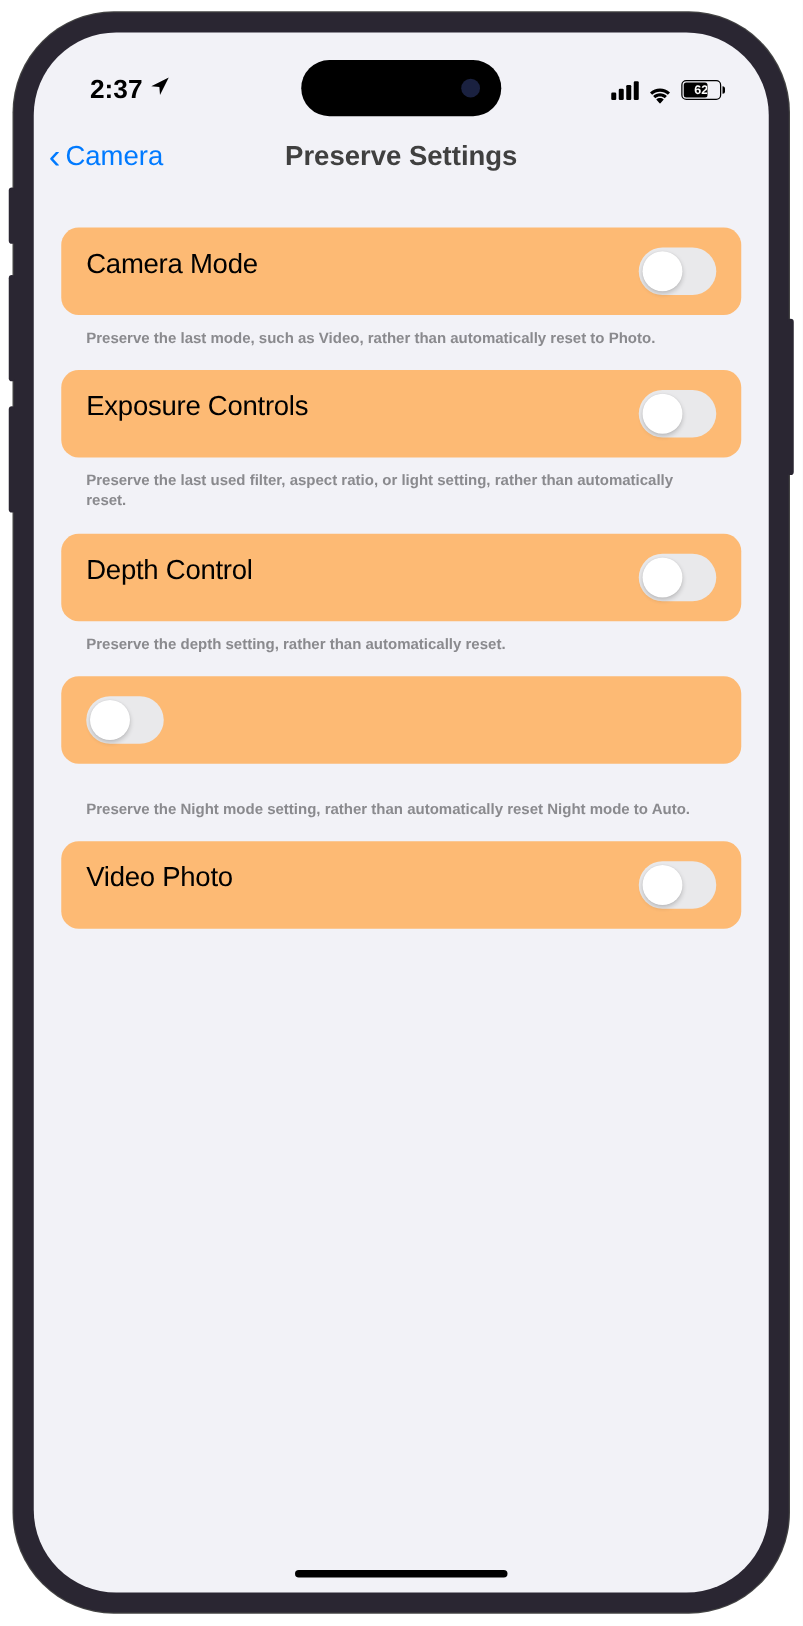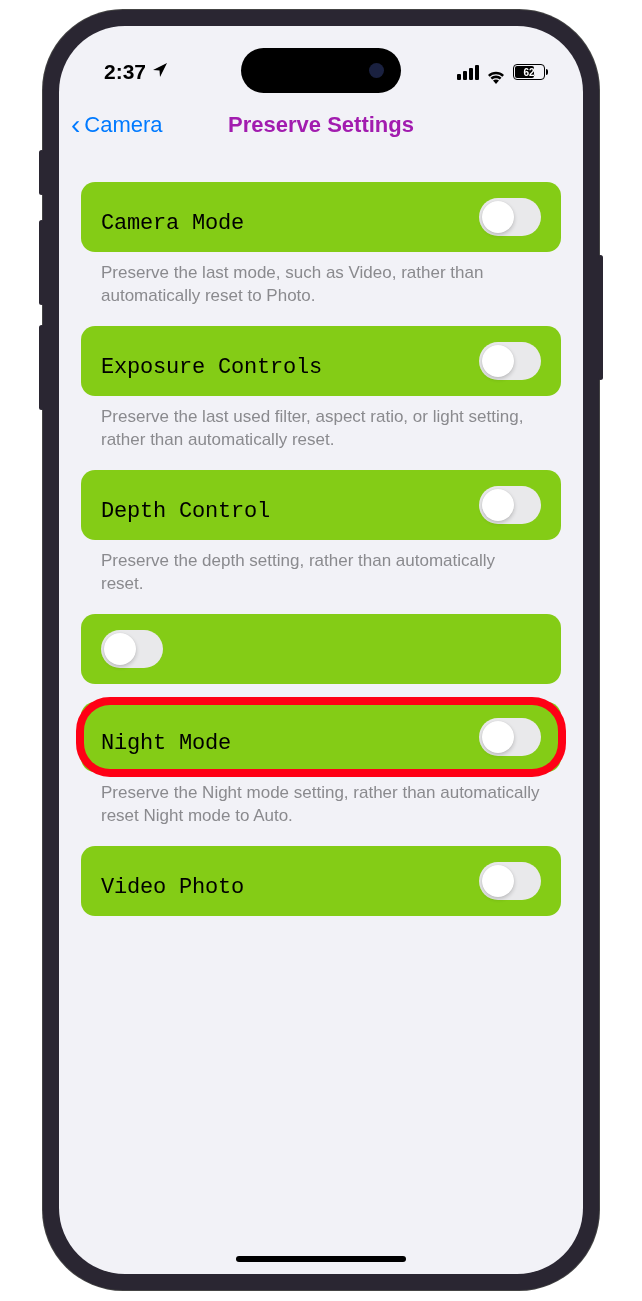--- a/index.html
+++ b/index.html
@@ -9,21 +9,21 @@
       -webkit-font-smoothing: antialiased;
     }
     body {
       background: #fff;
       font-family: -apple-system, BlinkMacSystemFont, "SF Pro Text", "Helvetica Neue", sans-serif;
       display: flex;
       justify-content: center;
       padding: 10px 0;
     }
     .phone-frame {
-      width: 556px;
+      width: 620px;
       height: 1280px;
       background: #2a2632;
       border-radius: 80px;
       padding: 16px;
       box-shadow: 0 0 0 1px #444;
       position: relative;
     }
     .phone-inner {
       width: 100%;
       height: 100%;
@@ -150,37 +150,36 @@
     .back-chevron {
       font-size: 28px;
       font-weight: 500;
       line-height: 1;
     }
     .nav-title {
       flex: 1;
       text-align: center;
       font-size: 22px;
       font-weight: 600;
-      color: #a21caf;
+      color: #404040;
     }
     .content {
       padding: 0 22px;
       padding-top: 30px;
     }
     .setting-group {
       margin-bottom: 18px;
     }
     .setting-row {
-      background: #84cc16;
+      background: #fdba74;
       border-radius: 14px;
       padding: 16px 20px;
       display: flex;
-      align-items: flex-end;
+      align-items: flex-start;
       justify-content: space-between;
-      font-family: Liberation Mono, monospace;
     }
     .setting-row.highlighted {
       position: relative;
     }
     .highlight-ring {
       position: absolute;
       inset: -5px;
       border: 8px solid #ff0015;
       border-radius: 34px;
       pointer-events: none;
@@ -202,24 +201,25 @@
       position: absolute;
       left: 3px;
       top: 3px;
       width: 32px;
       height: 32px;
       background: #fff;
       border-radius: 50%;
       box-shadow: 0 2px 4px rgba(0,0,0,0.2), 0 0 1px rgba(0,0,0,0.1);
     }
     .setting-desc {
-      font-size: 17px;
+      font-size: 12px;
       color: #8a8a8e;
       padding: 10px 20px 0;
       line-height: 1.35;
+      font-weight: bold;
     }
     .home-indicator {
       position: absolute;
       bottom: 12px;
       left: 50%;
       transform: translateX(-50%);
       width: 170px;
       height: 6px;
       background: #000;
       border-radius: 4px;
@@ -317,27 +317,20 @@
           <div class="setting-desc">Preserve the depth setting, rather than automatically reset.</div>
         </div>
         <div class="setting-group">
           <div class="setting-row">
             <div class="toggle">
               <div class="toggle-knob"></div>
             </div>
           </div>
         </div>
         <div class="setting-group">
-          <div class="setting-row highlighted">
-            <div class="highlight-ring"></div>
-            <div class="setting-label">Night Mode</div>
-            <div class="toggle">
-              <div class="toggle-knob"></div>
-            </div>
-          </div>
           <div class="setting-desc">Preserve the Night mode setting, rather than automatically reset Night mode to Auto.</div>
         </div>
         <div class="setting-group">
           <div class="setting-row">
             <div class="setting-label">Video Photo</div>
             <div class="toggle">
               <div class="toggle-knob"></div>
             </div>
           </div>
         </div>

